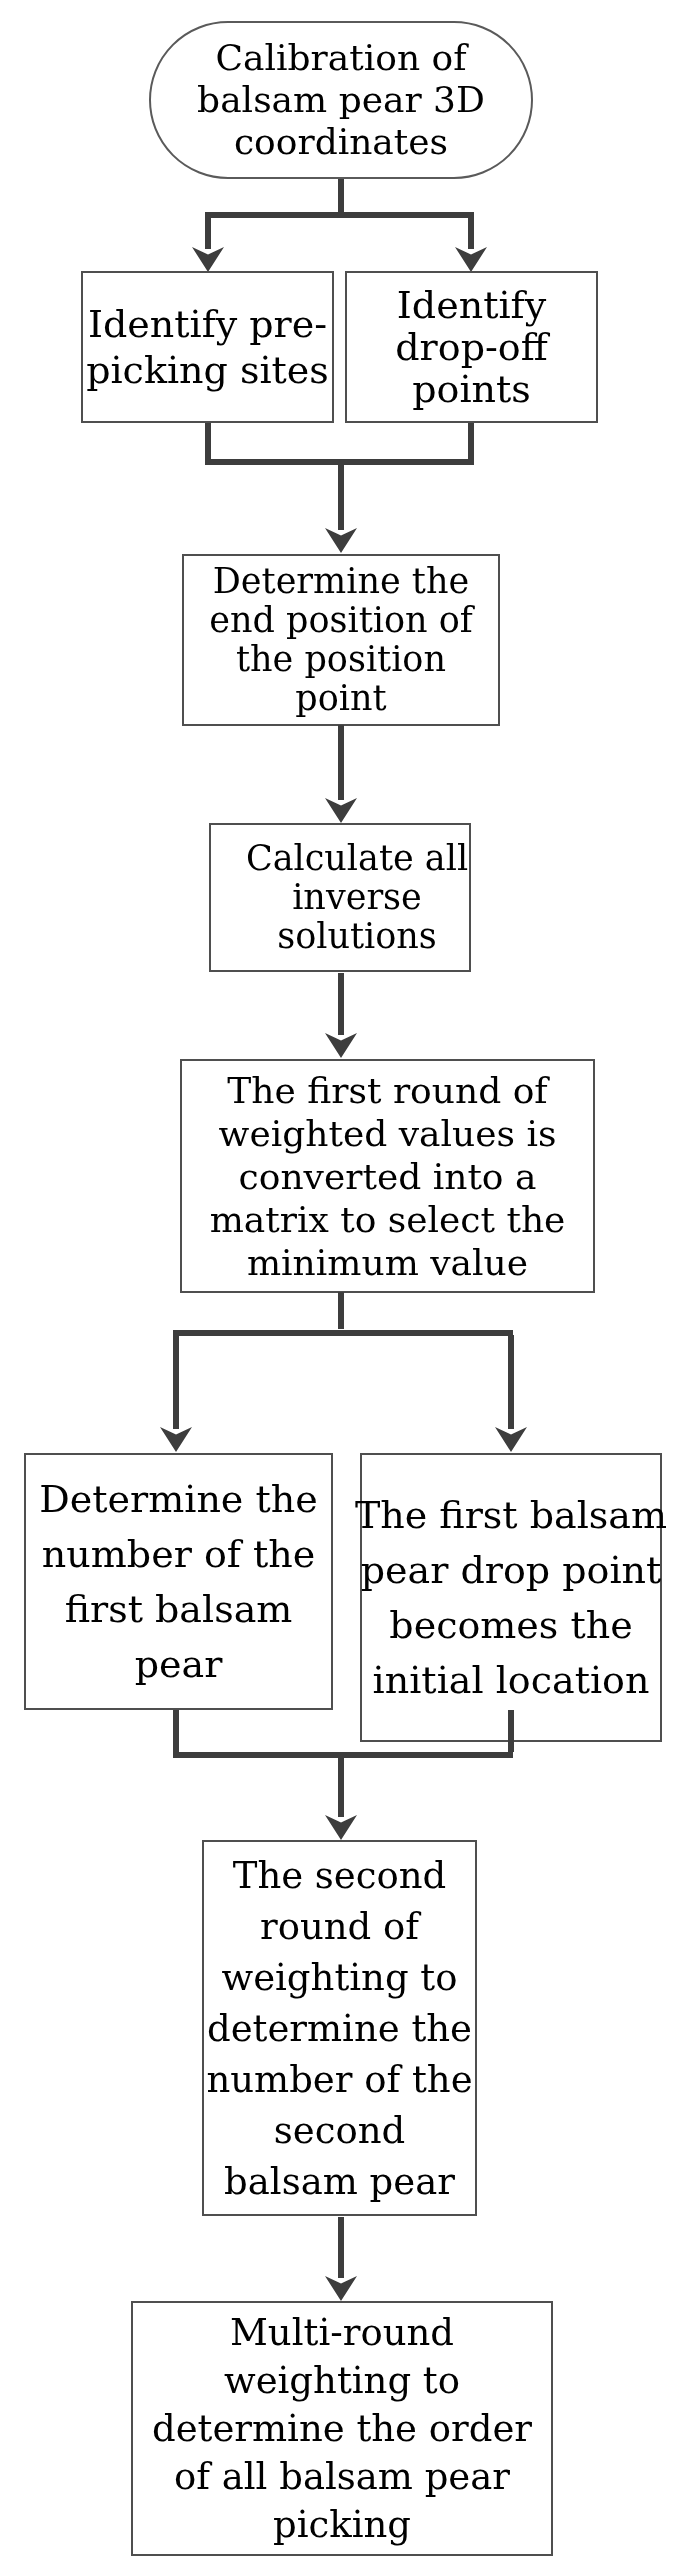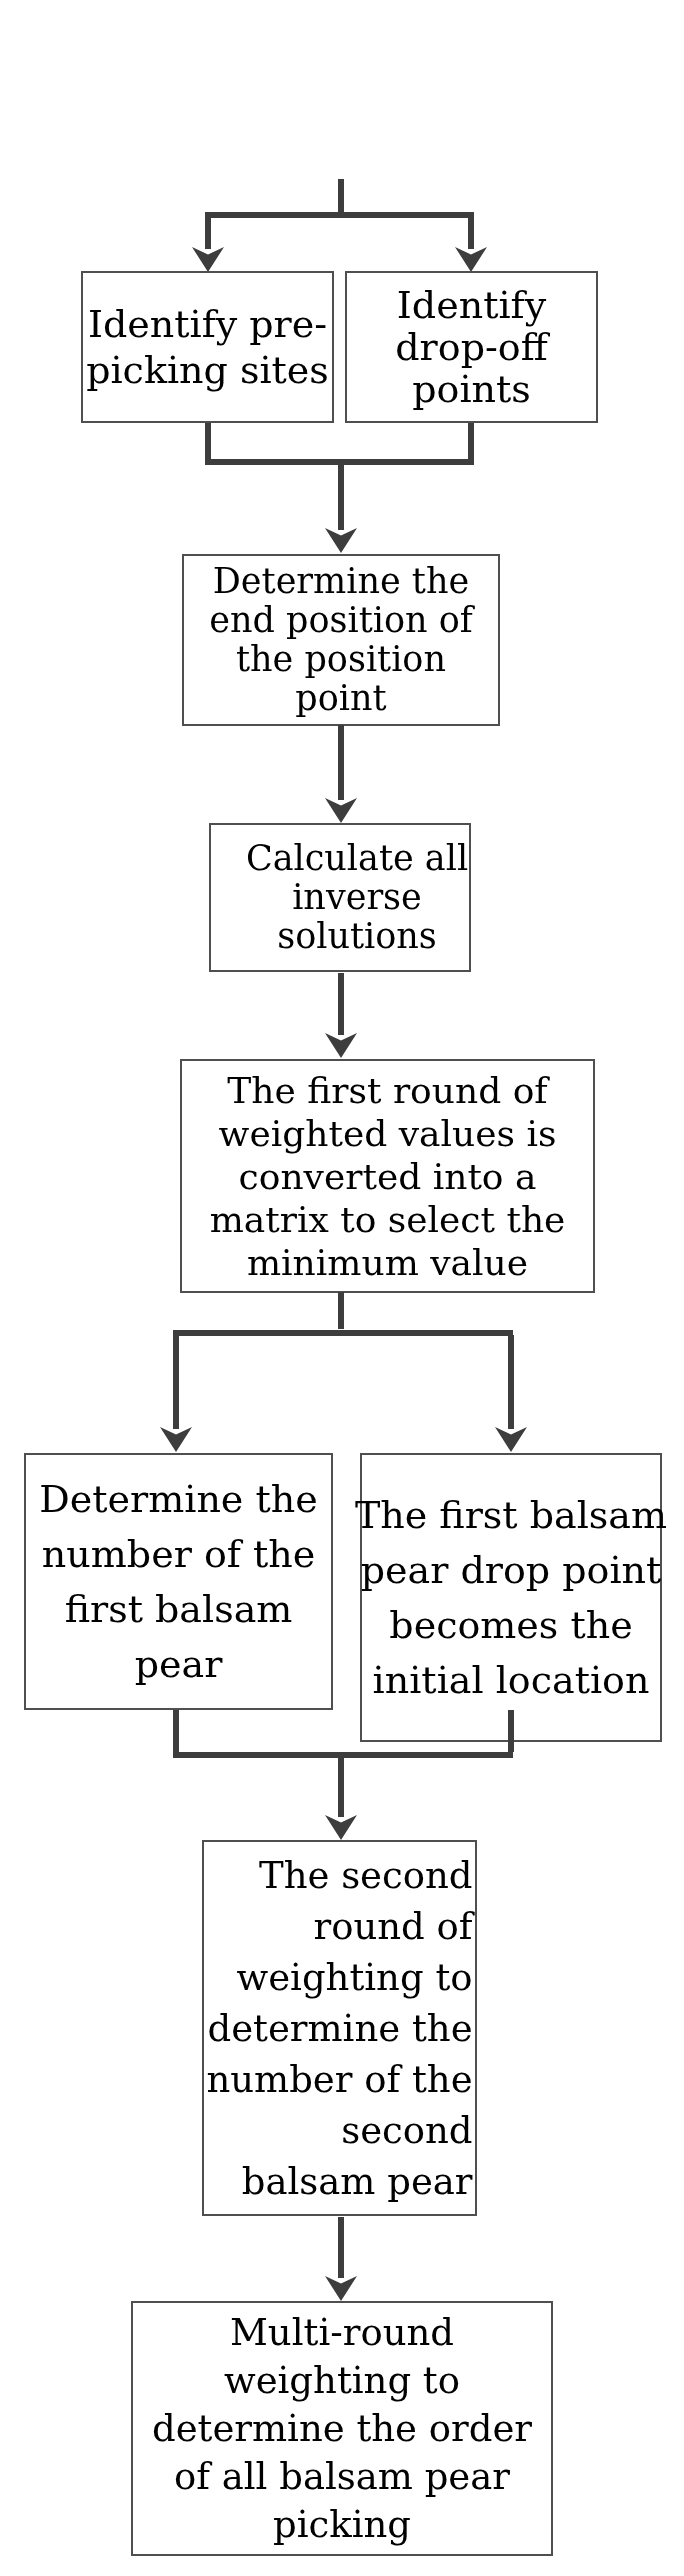--- a/index.html
+++ b/index.html
@@ -32,20 +32,23 @@
   .ahead{
     position:absolute;width:32px;height:25px;background:var(--line);
     clip-path:polygon(0% 0%,50% 30%,100% 0%,50% 100%);
   }
 </style>
 </head>
 <body>
 
 <div id="canvas">
 
+  <div class="node terminator" style="left:149px;top:21px;width:384px;height:158px;font-size:36px;line-height:42px;border-color:#5a5a5a;">Calibration of
+balsam pear 3D
+coordinates</div>
 
   <div class="vline" style="left:338px;top:179px;height:33px;"></div>
 
   <div class="hline" style="left:205px;top:212px;width:269px;"></div>
   <div class="vline" style="left:205px;top:217px;height:32px;"></div>
   <div class="ahead" style="left:192px;top:247px;"></div>
   <div class="vline" style="left:468px;top:217px;height:32px;"></div>
   <div class="ahead" style="left:455px;top:247px;"></div>
 
   <div class="node" style="left:345px;top:271px;width:253px;height:152px;font-size:38px;line-height:42px;">Identify
@@ -96,21 +99,21 @@
 pear drop point
 becomes the
 initial location</div>
 
   <div class="vline" style="left:173px;top:1710px;height:42px;"></div>
   <div class="vline" style="left:508px;top:1710px;height:42px;"></div>
   <div class="hline" style="left:173px;top:1752px;width:340px;"></div>
   <div class="vline" style="left:338px;top:1757px;height:60px;"></div>
   <div class="ahead" style="left:325px;top:1815px;"></div>
 
-  <div class="node" style="left:202px;top:1840px;width:275px;height:376px;font-size:37px;line-height:51px;text-align:right;">The second
+  <div class="node" style="left:202px;top:1840px;width:275px;height:376px;font-size:37px;line-height:51px;">The second
 round of
 weighting to
 determine the
 number of the
 second
 balsam pear</div>
 
   <div class="vline" style="left:338px;top:2217px;height:61px;"></div>
   <div class="ahead" style="left:325px;top:2276px;"></div>
 

